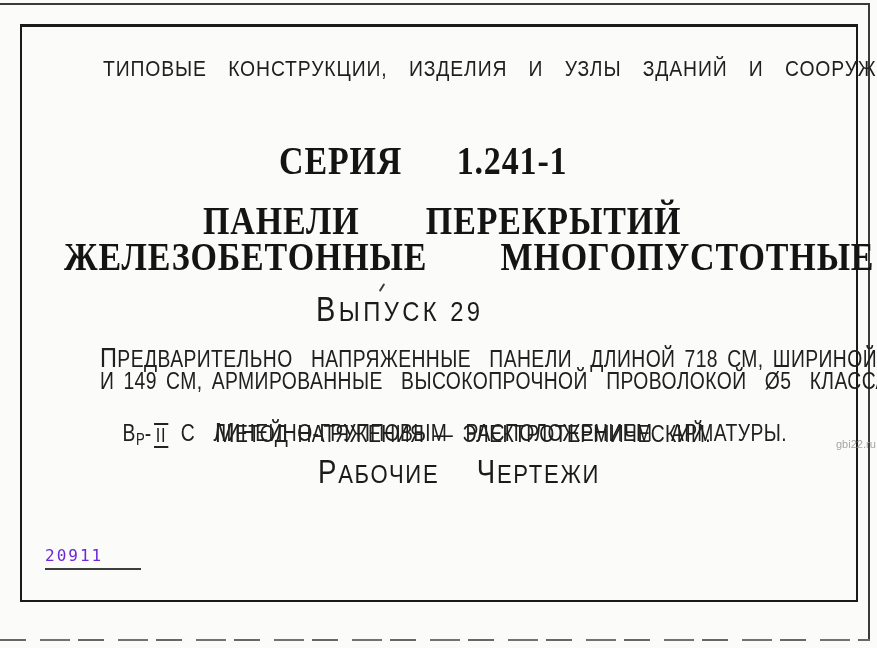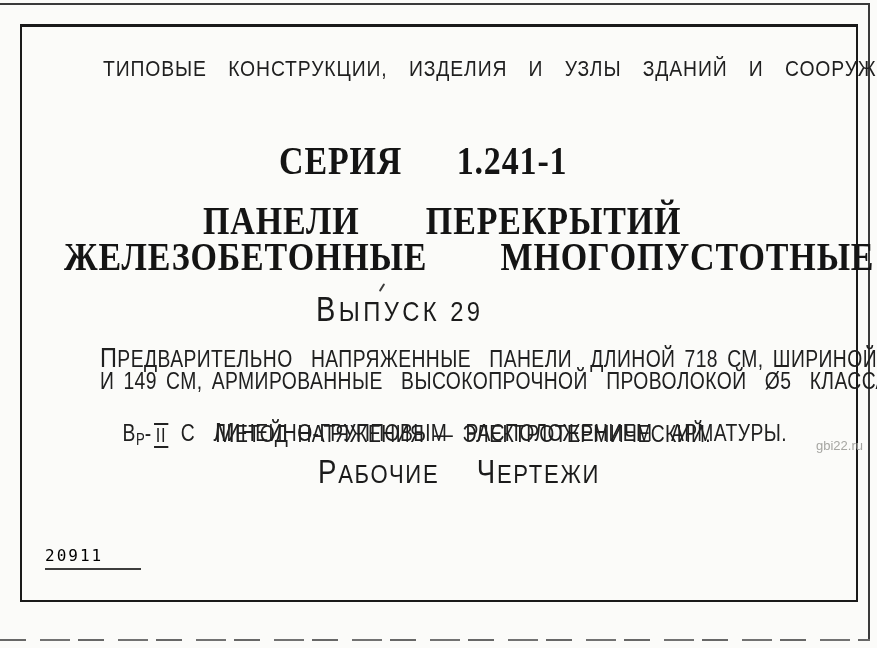--- a/index.html
+++ b/index.html
@@ -83,26 +83,26 @@
     font-size:26px;letter-spacing:2px;line-height:1.1;
     transform:scaleX(0.85);transform-origin:left top;
     color:#1b1b1b;white-space:pre;
   }
   
   .doc-number{
     position:absolute;left:45px;top:546px;width:96px;
     font-family:"DejaVu Sans Mono",monospace;
     font-size:16px;letter-spacing:2px;
     border-bottom:2px solid #3d3d3d;
-    padding-bottom:3px;color:#000000;
+    padding-bottom:3px;color:#6d28d9;
   }
   
   .watermark{
-    position:absolute;left:816px;top:438px;
-    font-size:13px;color:#a6a6a2;letter-spacing:0;
+    position:absolute;left:836px;top:438px;
+    font-size:11px;color:#a6a6a2;letter-spacing:0;
     z-index:5;white-space:nowrap;
   }
   
   .artifact-accent{
     position:absolute;left:381px;top:283px;width:2px;height:9px;
     background:#3c3c3c;transform:rotate(32deg);border-radius:1px;
   }
 </style>
 </head>
 <body>

